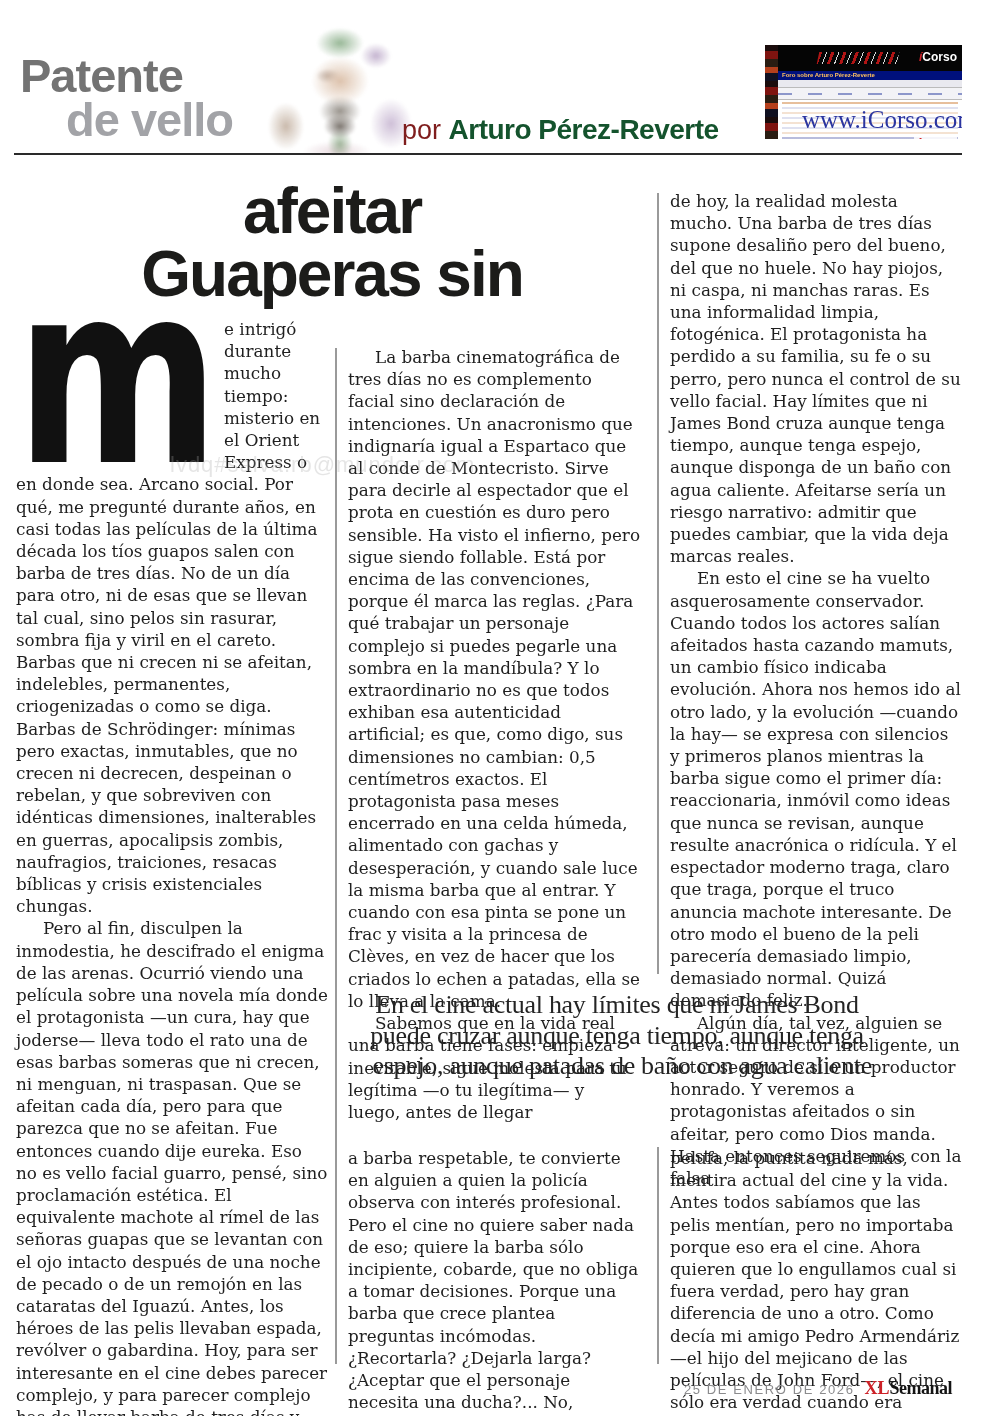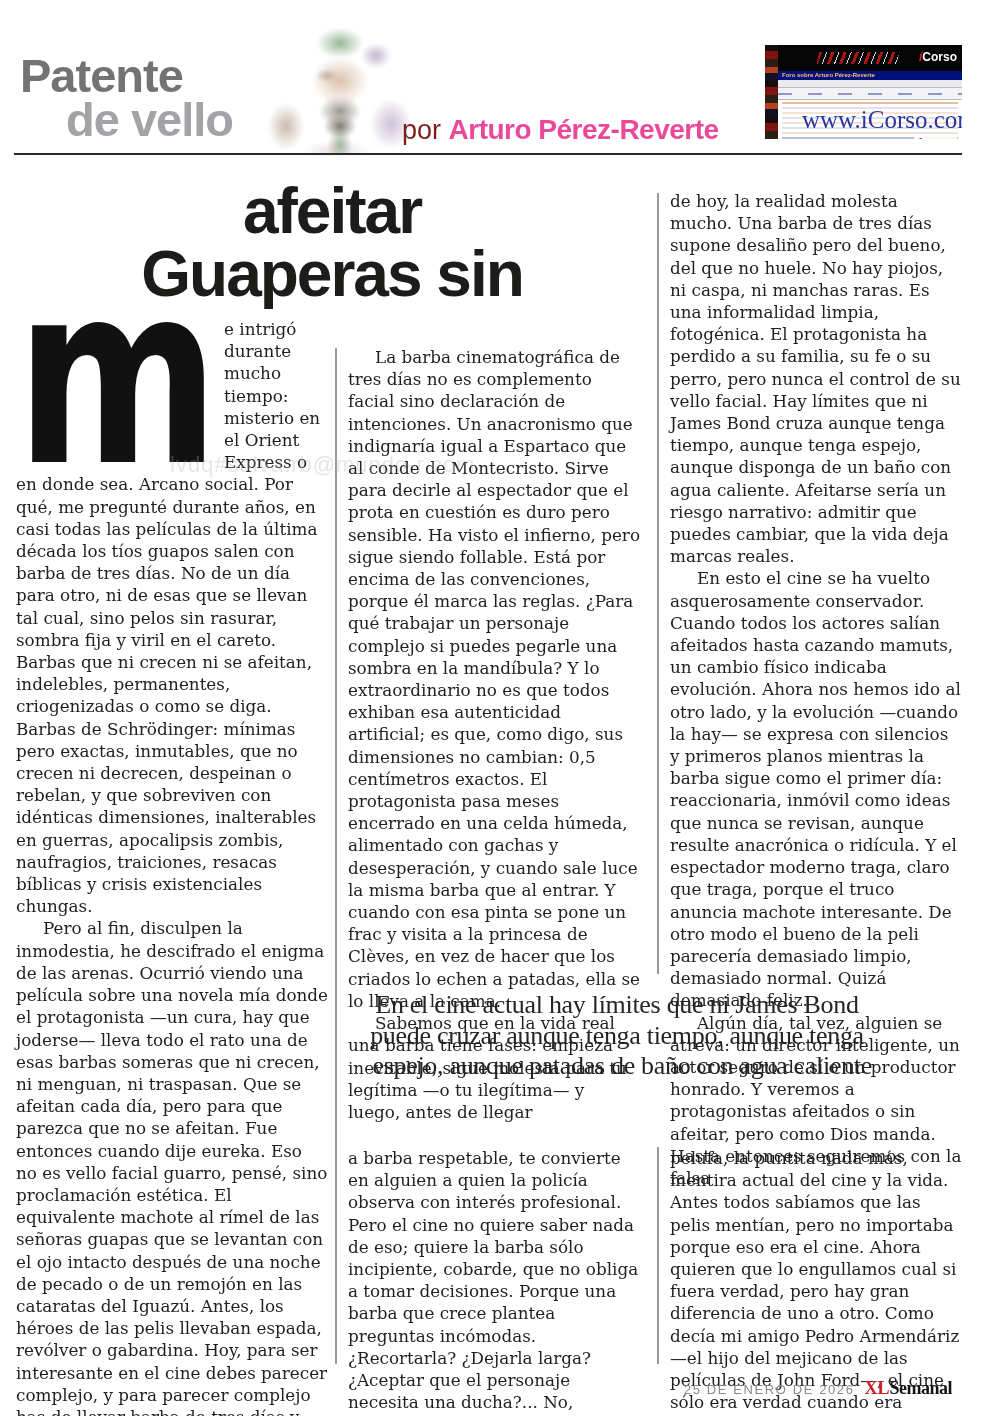--- a/index.html
+++ b/index.html
@@ -6,21 +6,21 @@
   .page{position:relative;width:1000px;height:1416px;background:#ffffff;overflow:hidden;
         font-family:"DejaVu Serif","Liberation Serif",serif;color:#1f1f1f;}
 
   
   .mast-line1{position:absolute;left:20px;top:52px;font:bold 47px/1 "Liberation Sans",sans-serif;
               color:#737373;letter-spacing:-1px;}
   .mast-line2{position:absolute;left:66px;top:96px;font:bold 47px/1 "Liberation Sans",sans-serif;
               color:#a2a3a7;letter-spacing:-1px;}
   .byline{position:absolute;left:402px;top:114px;white-space:nowrap;}
   .byline .pre{font:27px "Liberation Sans",sans-serif;color:#7f1d1d;text-align:center;}
-  .byline .author{font:bold 28px "Liberation Sans",sans-serif;color:#ec4899;letter-spacing:-0.5px;}
+  .byline .author{font:bold 28px "Liberation Sans",sans-serif;color:#14532d;letter-spacing:-0.5px;}
   .head-rule{position:absolute;left:14px;top:153px;width:948px;height:2px;background:#2a2a2a;}
 
   
   .portrait{position:absolute;left:262px;top:28px;width:150px;height:126px;filter:blur(1px);
     background:
       radial-gradient(ellipse 34px 22px at 52% 12%, rgba(118,160,116,.75), transparent 70%),
       radial-gradient(ellipse 22px 18px at 76% 22%, rgba(150,120,170,.55), transparent 70%),
       radial-gradient(ellipse 40px 34px at 52% 42%, rgba(219,191,168,.95), transparent 72%),
       radial-gradient(ellipse 16px 10px at 44% 38%, rgba(120,100,90,.55), transparent 75%),
       radial-gradient(ellipse 30px 22px at 52% 66%, rgba(142,136,128,.9), transparent 70%),

